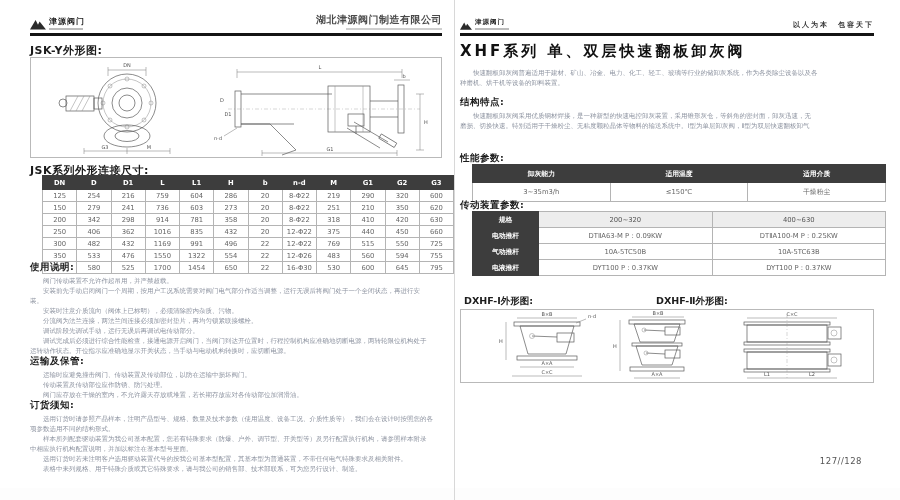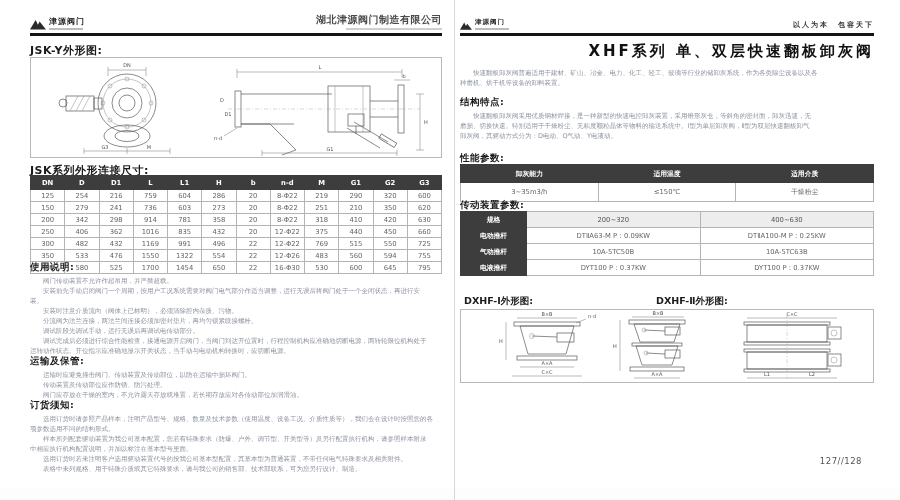--- a/index.html
+++ b/index.html
@@ -32,33 +32,33 @@
   .tline { font-size:6.5px; line-height:10px; color:#8d93a0; white-space:nowrap; overflow:hidden; }
 
   .diagram-box { position:absolute; left:0; right:0; border:1px solid #b9b9b9; background:#fff; }
   .diagram-box svg { width:100%; height:100%; }
   .tech { stroke:#5a5a5a; stroke-width:0.7; fill:none; }
   .tech-thin { stroke:#8a8a8a; stroke-width:0.5; fill:none; }
   .dimline { stroke:#777; stroke-width:0.5; fill:none; }
   .dimtxt { font-size:5px; fill:#555; text-anchor:middle; }
   .axis { stroke:#999; stroke-width:0.4; stroke-dasharray:4 2 1 2; fill:none; }
 
-  table { position:absolute; left:0; right:0; border-collapse:collapse; table-layout:fixed; width:100%; }
+  table { position:absolute; left:12px; right:0; border-collapse:collapse; table-layout:fixed; width:100%; }
   .dim-table { font-size:6.8px; }
   .dim-table th { background:#3d3d3d; color:#fff; font-weight:bold; padding:2.5px 0; border:1px solid #3d3d3d; }
   .dim-table td { border:1px solid #b4b4b4; color:#666; text-align:center; padding:1.5px 0; background:#fff; }
   .perf-table { font-size:6.8px; }
   .perf-table th { background:#3d3d3d; color:#fff; font-weight:bold; padding:3.5px 0; border:1px solid #3d3d3d; }
   .perf-table td { border:1px solid #b4b4b4; color:#666; text-align:center; padding:4px 0; background:#fff; }
   .drive-table { font-size:6.8px; }
   .drive-table th { background:#3d3d3d; color:#fff; font-weight:bold; border:1px solid #3d3d3d; padding:2.5px 0; width:16%; }
   .drive-table td { border:1px solid #b4b4b4; color:#666; text-align:center; padding:2.5px 0; background:#fff; }
   .drive-table tr:first-child td { background:#ededed; color:#555;margin-left:36px; }
 
-  .main-title { position:absolute; top:36px; left:0; right:0; text-align:right;
+  .main-title { position:absolute; top:36px; left:0; right:0; text-align:left;
     font-size:15px; font-weight:bold; color:#111; letter-spacing:3px; }
   .outline-h { position:absolute; font-size:9.5px; font-weight:bold; color:#1c1c1c; }
   .page-num { position:absolute; top:450px; right:12px; font-size:8.5px; color:#555; letter-spacing:0.5px; }
 </style>
 </head>
 <body>
 
 <div class="sheet">
   <div class="divider"></div>
 
@@ -333,21 +333,20 @@
           <div class="tline">　　快速翻板卸灰阀普遍适用于建材、矿山、冶金、电力、化工、轻工、玻璃等行业的储卸灰系统，作为各类除尘设备以及各</div>
           <div class="tline">种磨机、烘干机等设备的卸料装置。</div>
         </div>
     </div>
 
     <div class="txt-sec" style="top:90px">
       <h3 class="sec-h">结构特点:</h3>
       <div>
           <div class="tline">　　快速翻板卸灰阀采用优质钢材焊接，是一种新型的快速电控卸灰装置，采用锥形灰仓，等斜角的密封面，卸灰迅速，无</div>
           <div class="tline">磨损、切换快速。特别适用于干燥粉尘、无粘度颗粒晶体等物料的输送系统中。Ⅰ型为单层卸灰阀，Ⅱ型为双层快速翻板卸气</div>
-          <div class="tline">卸灰阀，其驱动方式分为：D电动、Q气动、Y电液动。</div>
         </div>
     </div>
 
     <h3 class="sec-h" style="top:146px">性能参数:</h3>
     <table class="perf-table" style="top:158px">
         <thead>
           <tr>
             <th>卸灰能力</th>
             <th>适用温度</th>
             <th>适用介质</th>

